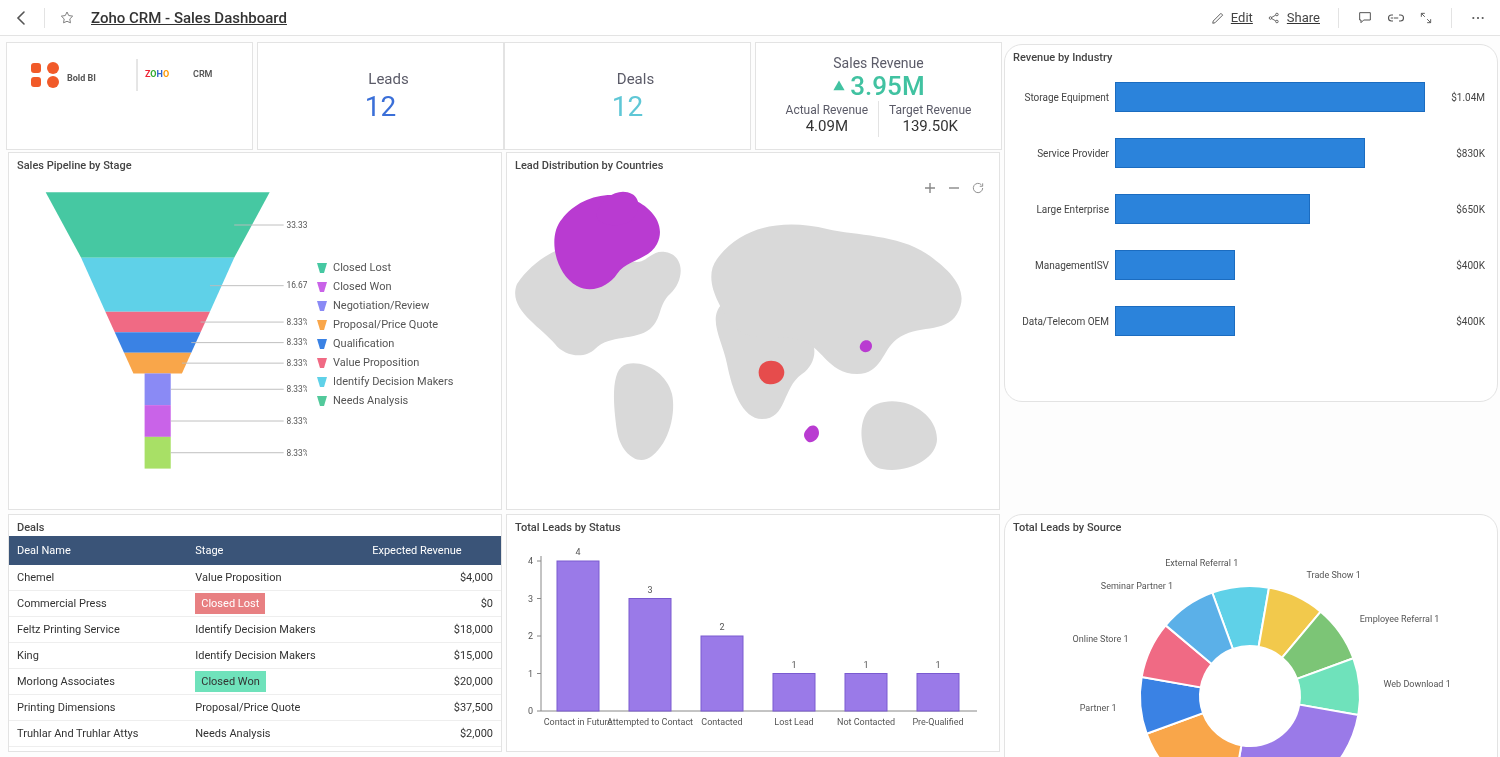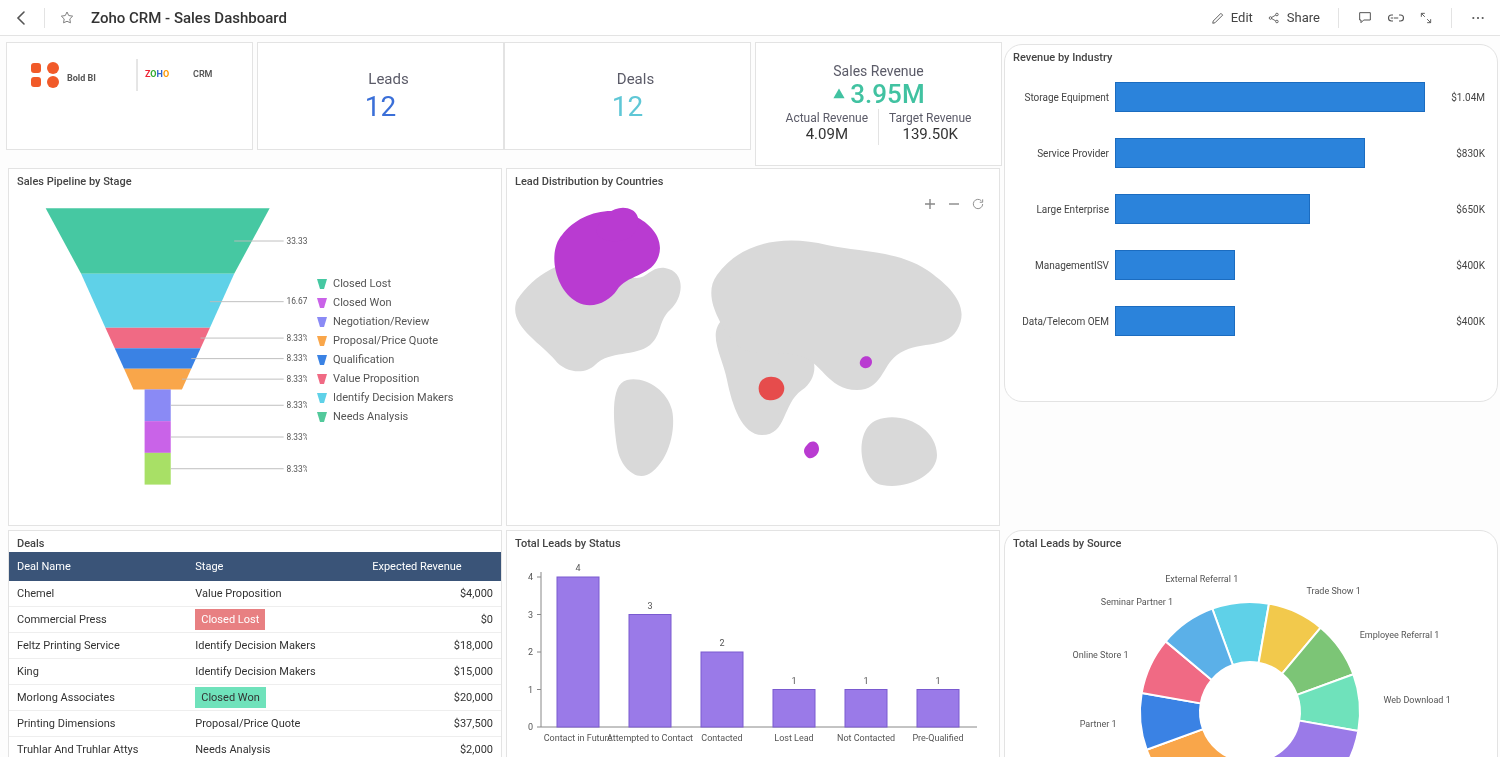--- a/index.html
+++ b/index.html
@@ -6,39 +6,39 @@
     --border:#e3e3e3;
     --text:#333;
     --muted:#6a6a6a;
     --blue:#2b83db;
     --teal:#41c2a1;
     --bg:#fdfdfd;
   }
   *{box-sizing:border-box;font-family:-apple-system,BlinkMacSystemFont,"Segoe UI",Roboto,Arial,sans-serif;}
   body{margin:0;width:1500px;min-height:757px;background:var(--bg);color:var(--text);font-size:12px;}
   
-  .topbar{height:36px;border-bottom:1px solid var(--border);display:flex;align-items:center;padding:0 14px;background:#fff;}
+  .topbar{height:36px;border-bottom:1px solid var(--border);display:flex;align-items:center;padding:0 14px;background:#fff;text-decoration:underline;}
   .topbar .left{display:flex;align-items:center;gap:10px;}
   .topbar .title{font-size:15px;font-weight:500;color:#333;margin-left:6px;}
   .topbar .sep{width:1px;height:20px;background:var(--border);margin:0 4px;}
   .topbar .right{margin-left:auto;display:flex;align-items:center;gap:14px;}
   .tb-btn{display:flex;align-items:center;gap:6px;font-size:13px;color:#444;cursor:pointer;}
   .icon{display:inline-flex;align-items:center;justify-content:center;}
   
   .grid{padding:6px;display:grid;grid-template-columns:498px 498px 498px;grid-auto-rows:min-content;gap:0;}
   .card{background:#fff;border:1px solid var(--border);margin:2px;position:relative;overflow:hidden;}
   .card-title{font-size:11px;color:#444;padding:6px 8px 2px 8px;font-weight:500;}
   
   .row1{display:flex;gap:4px;}
   .kpi{flex:1;background:#fff;border:1px solid var(--border);display:flex;flex-direction:column;align-items:center;justify-content:center;height:108px;}
   .kpi .label{font-size:15px;color:#5b5b68;margin-bottom:2px;margin-left:16px;}
   .kpi .value{font-size:28px;font-weight:400;}
   .logo-card{flex:1;border:1px solid var(--border);background:#fff;display:flex;align-items:flex-start;justify-content:center;height:108px;}
   
-  .rev{flex:1;border:1px solid var(--border);background:#fff;height:124px;display:flex;flex-direction:column;align-items:center;justify-content:center;}
+  .rev{flex:1;border:1px solid var(--border);background:#fff;height:108px;display:flex;flex-direction:column;align-items:center;justify-content:center;}
   .rev .ttl{font-size:14px;color:#5b5b68;}
   .rev .big{font-size:26px;color:var(--teal);font-weight:500;display:flex;align-items:center;gap:4px;}
   .rev .row{display:flex;border-top:0;}
   .rev .cell{padding:2px 10px;text-align:center;}
   .rev .cell:first-child{border-right:1px solid var(--border);}
   .rev .cell .t{font-size:12px;color:#5b5b68;}
   .rev .cell .v{font-size:15px;color:#333;}
   
   .pipeline{height:358px;}
   .funnel-wrap{display:flex;padding:8px 8px 8px 18px;height:320px;}

